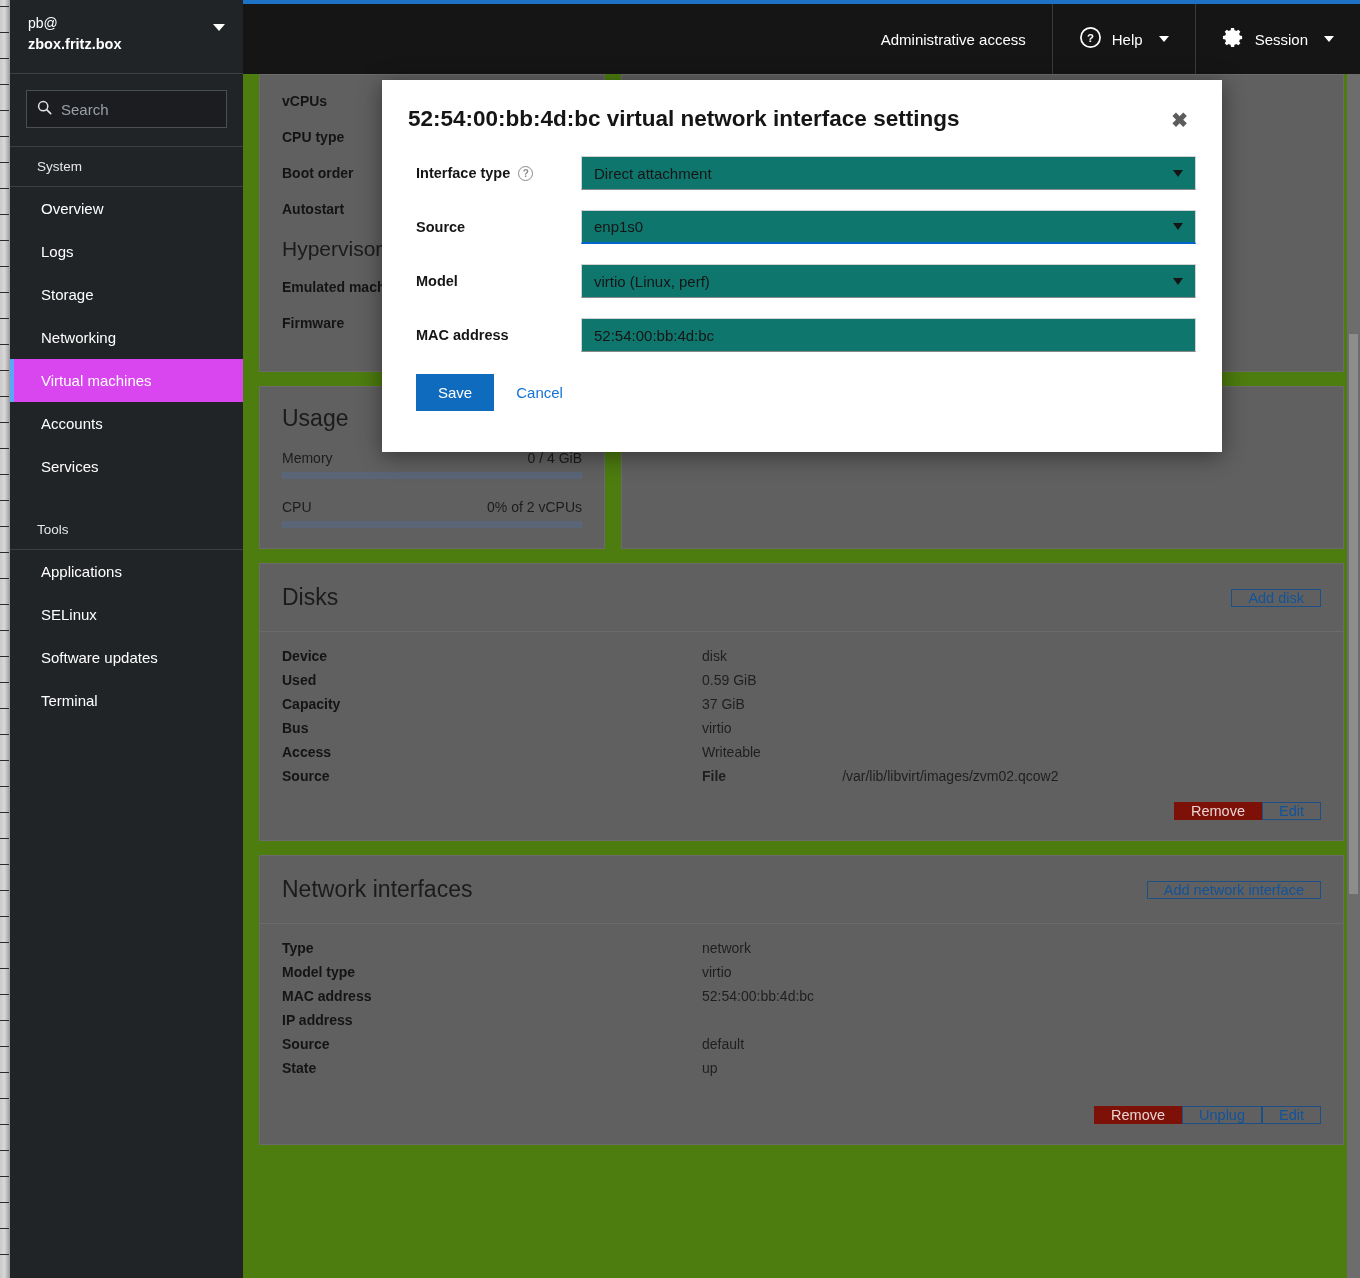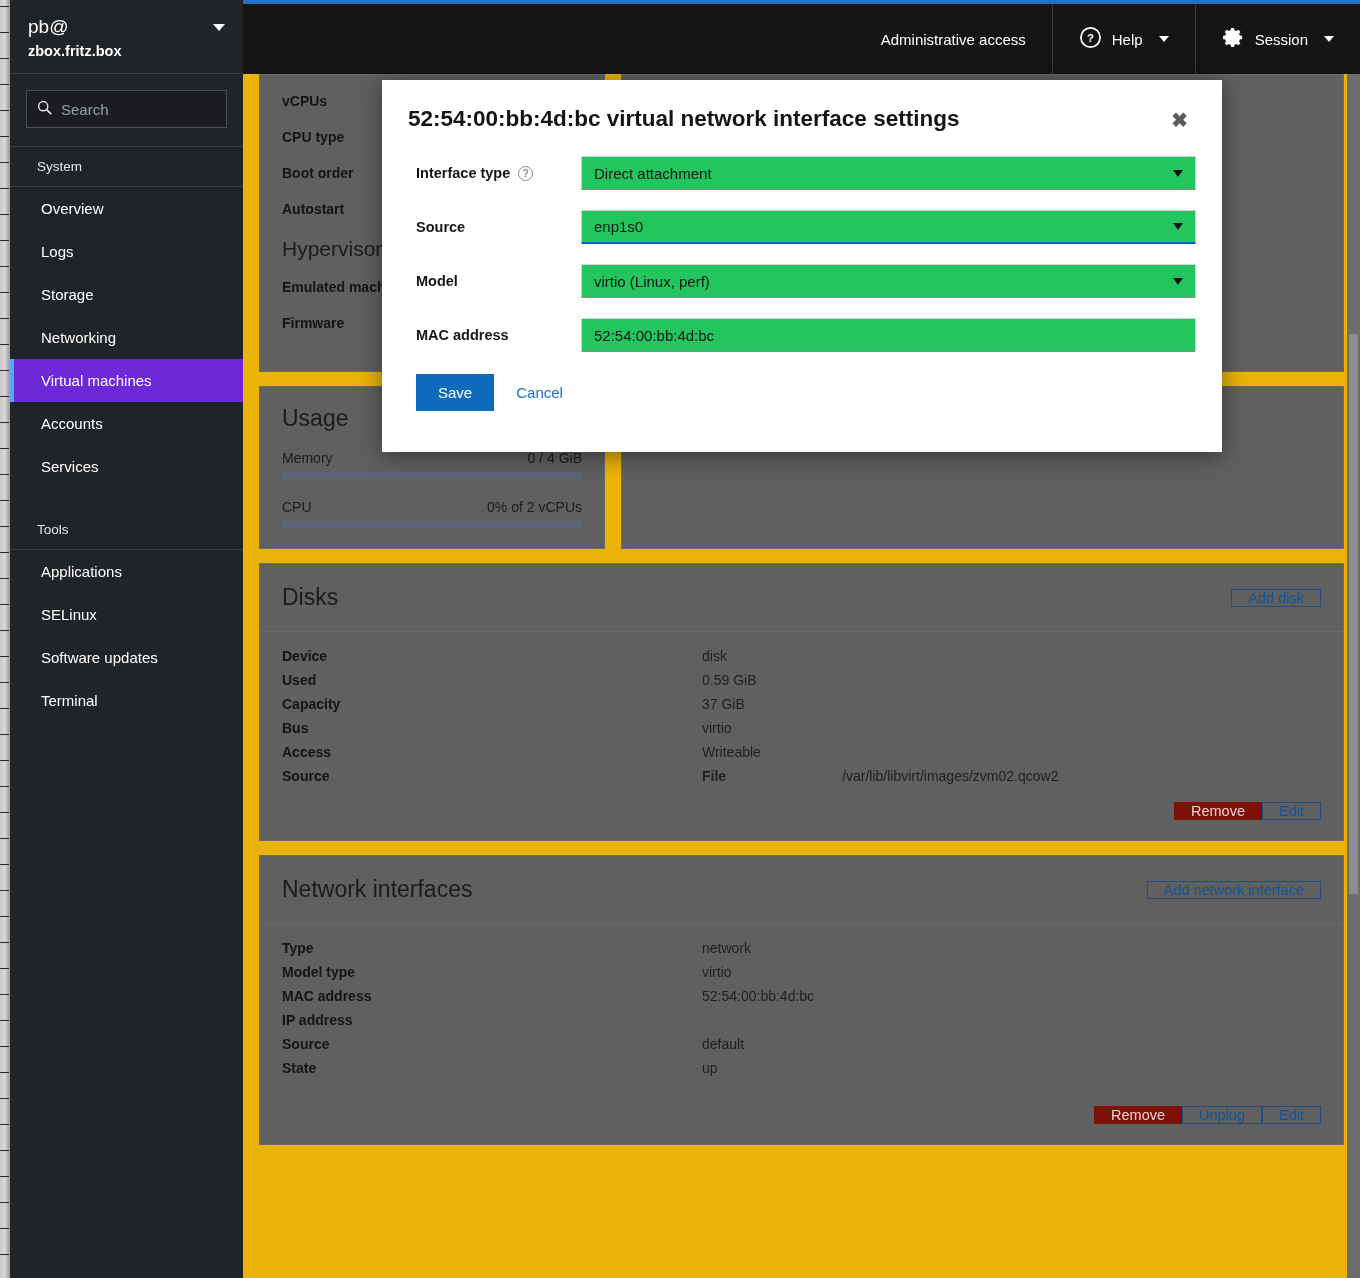--- a/index.html
+++ b/index.html
@@ -26,21 +26,21 @@
   .sidebar {
     position: absolute; left: 10px; top: 0; width: 233px; height: 1278px;
     background: #212427; z-index: 40;
   }
   .sb-head {
     height: 74px; padding: 14px 18px 0 18px;
     display: flex; align-items: flex-start; justify-content: space-between;
     border-bottom: 1px solid #3c4043;
   }
   .sb-head .hostwrap { line-height: 1.35; }
-  .sb-user { color: #ffffff; font-size: 19px; font-weight: 400; }
+  .sb-user { color: #ffffff; font-size: 14px; font-weight: 400; }
   .sb-host { color: #ffffff; font-size: 14.5px; font-weight: 700; margin-top: 2px; }
   .caret-white {
     width: 0; height: 0; margin-top: 10px;
     border-left: 6px solid transparent; border-right: 6px solid transparent;
     border-top: 7px solid #ffffff;
   }
   .sb-searchwrap { padding: 16px 16px 18px 16px; border-bottom: 1px solid #3c4043; }
   .sb-search {
     height: 38px; border: 1px solid #4a4f54; background: #1b1d20;
     display: flex; align-items: center; padding: 0 10px; gap: 9px;
@@ -53,21 +53,21 @@
   .sb-search input::placeholder { color: #9aa0a6; }
 
   .sb-group-label {
     color: #e6e6e6; font-size: 13.5px; padding: 12px 0 12px 27px;
     border-bottom: 1px solid #3c4043;
   }
   .sb-item {
     color: #ffffff; font-size: 15px; padding: 13px 0 13px 27px;
     border-left: 4px solid transparent; position: relative; cursor: pointer;
   }
-  .sb-item.active { background: #6d28d9; border-left-color: #5ba7f7; }
+  .sb-item.active { background: #d946ef; border-left-color: #5ba7f7; }
   .sb-spacer { height: 22px; }
 
   
   .topnav {
     position: absolute; left: 243px; top: 0; width: 1117px; height: 74px;
     background: #151515; border-top: 4px solid #1e72c6; z-index: 30;
     display: flex; align-items: stretch; justify-content: flex-end;
   }
   .tn-item {
     display: flex; align-items: center; gap: 10px; padding: 0 26px;
@@ -77,21 +77,21 @@
   .tn-item.plain { border-left: none; }
   .tn-caret {
     width: 0; height: 0; margin-left: 6px;
     border-left: 5px solid transparent; border-right: 5px solid transparent;
     border-top: 6px solid #ffffff;
   }
 
   
   .main {
     position: absolute; left: 243px; top: 74px; width: 1117px; height: 1204px;
-    background: #eab308; overflow: hidden; z-index: 20;
+    background: #4d7c0f; overflow: hidden; z-index: 20;
   }
   .cards-row { display: flex; gap: 0; padding: 0 16px; }
   .card {
     background: #606060; border: 1px solid #6b6b6b;
     margin: 0 0 14px 0;
   }
   .card-hdr {
     display: flex; align-items: center; justify-content: space-between;
     padding: 20px 22px; border-bottom: 1px solid #6b6b6b;
   }
@@ -151,21 +151,21 @@
     display: flex; align-items: center; gap: 8px;
   }
   .help-ico {
     display: inline-flex; align-items: center; justify-content: center;
     width: 15px; height: 15px; border: 1px solid #8a8a8a; border-radius: 50%;
     color: #8a8a8a; font-size: 10px; font-weight: 700; cursor: pointer;
   }
   .fctl {
     flex: 1; height: 34px; border: 1px solid #d2d2d2; border-bottom: 1px solid #8a8a8a;
     display: flex; align-items: center; padding: 0 12px; justify-content: space-between;
-    font-size: 15px; color: #151515; background: #22c55e; cursor: pointer;
+    font-size: 15px; color: #151515; background: #0f766e; cursor: pointer;
   }
   .fctl.focused { border-bottom: 2px solid #0066cc; }
   .fctl.input { cursor: text; }
   .sel-caret {
     width: 0; height: 0;
     border-left: 5px solid transparent; border-right: 5px solid transparent;
     border-top: 7px solid #151515;
   }
   .modal-actions { display: flex; align-items: center; gap: 12px; padding-top: 2px; }
   .btn-primary {

